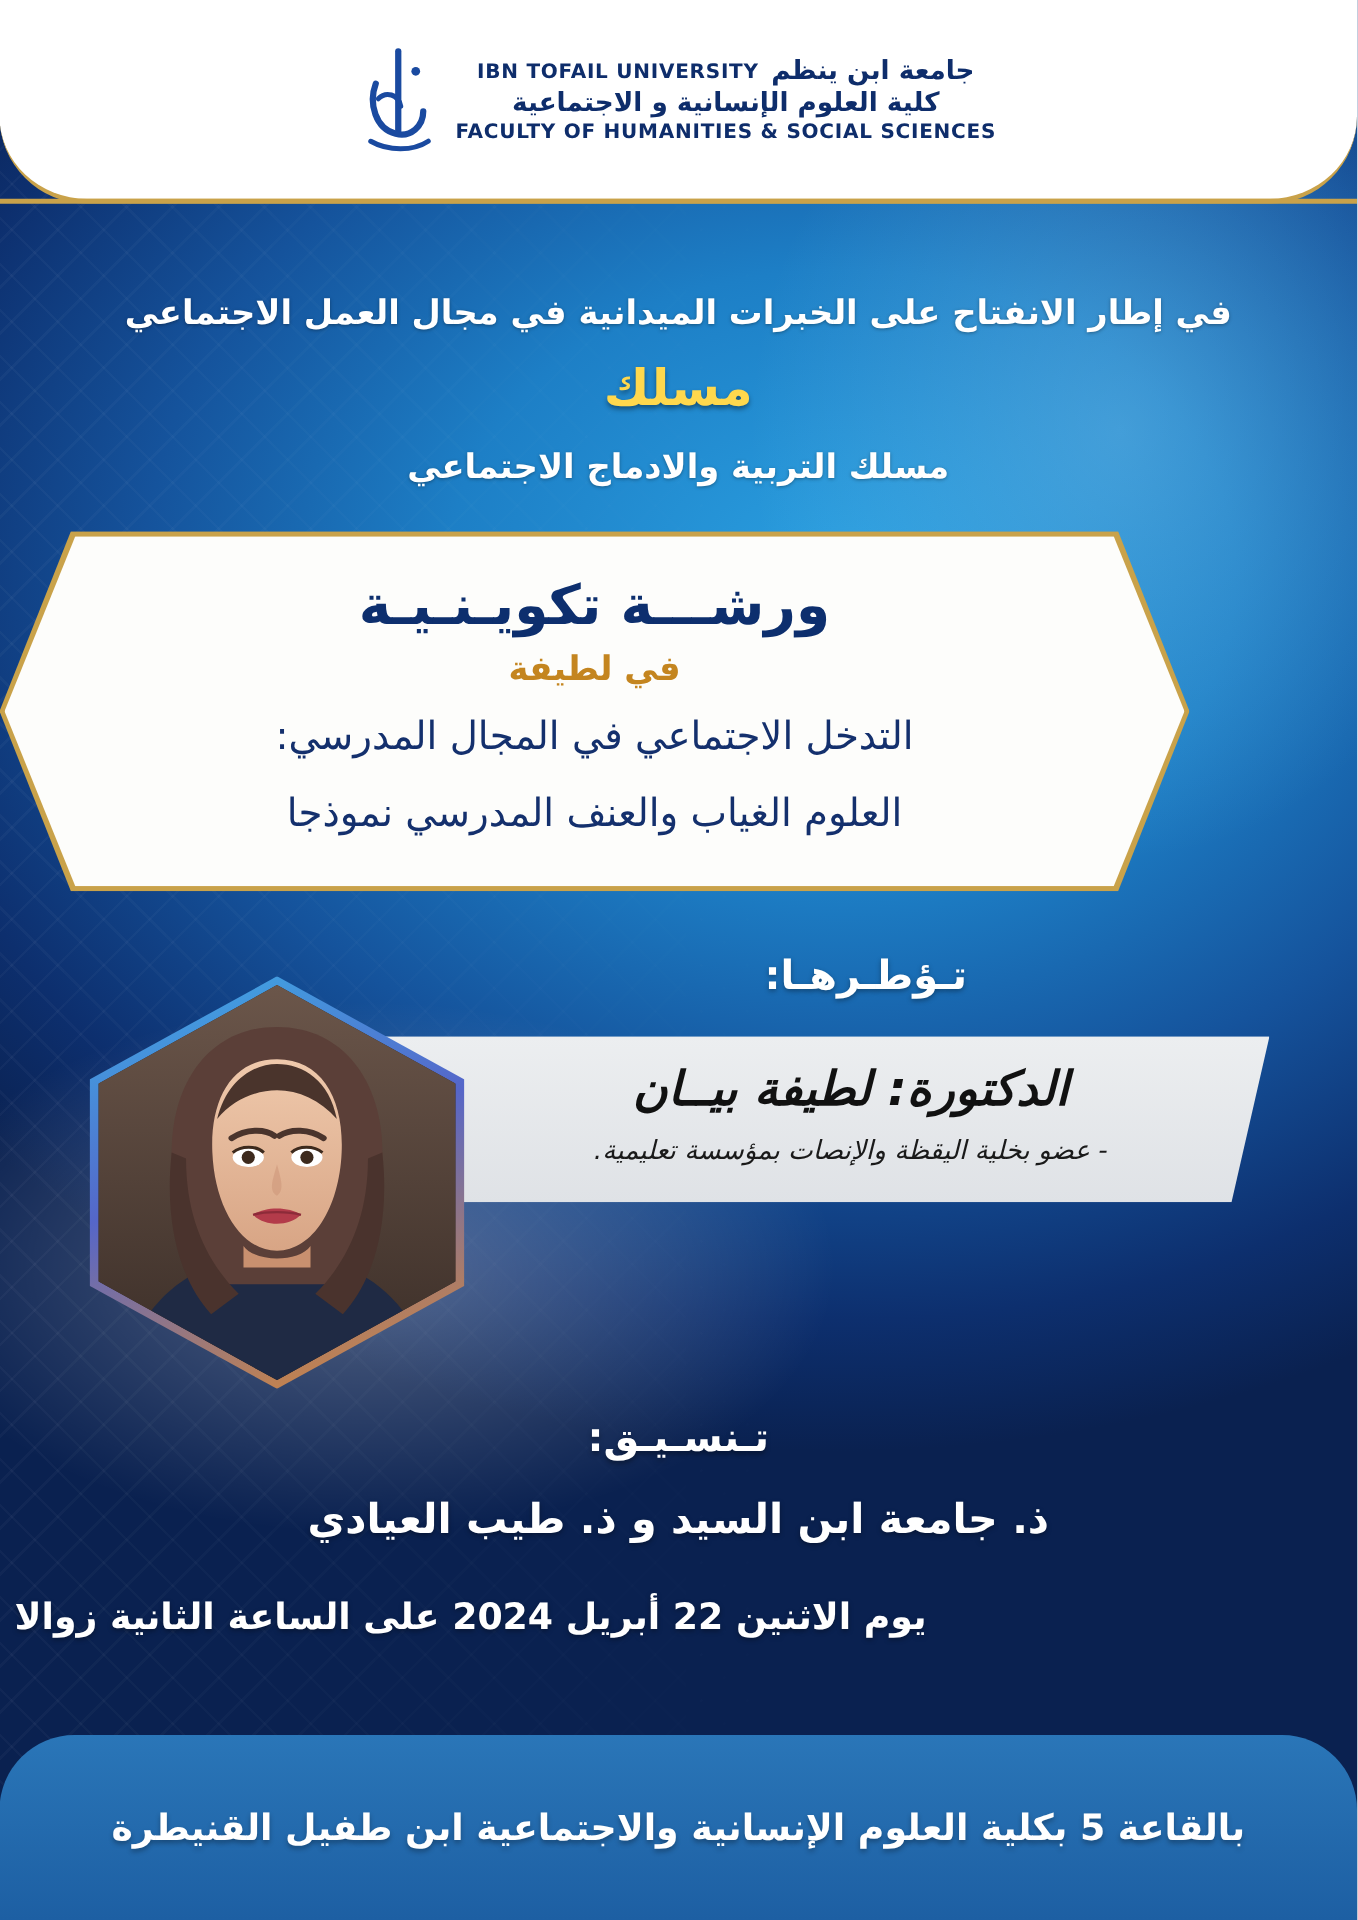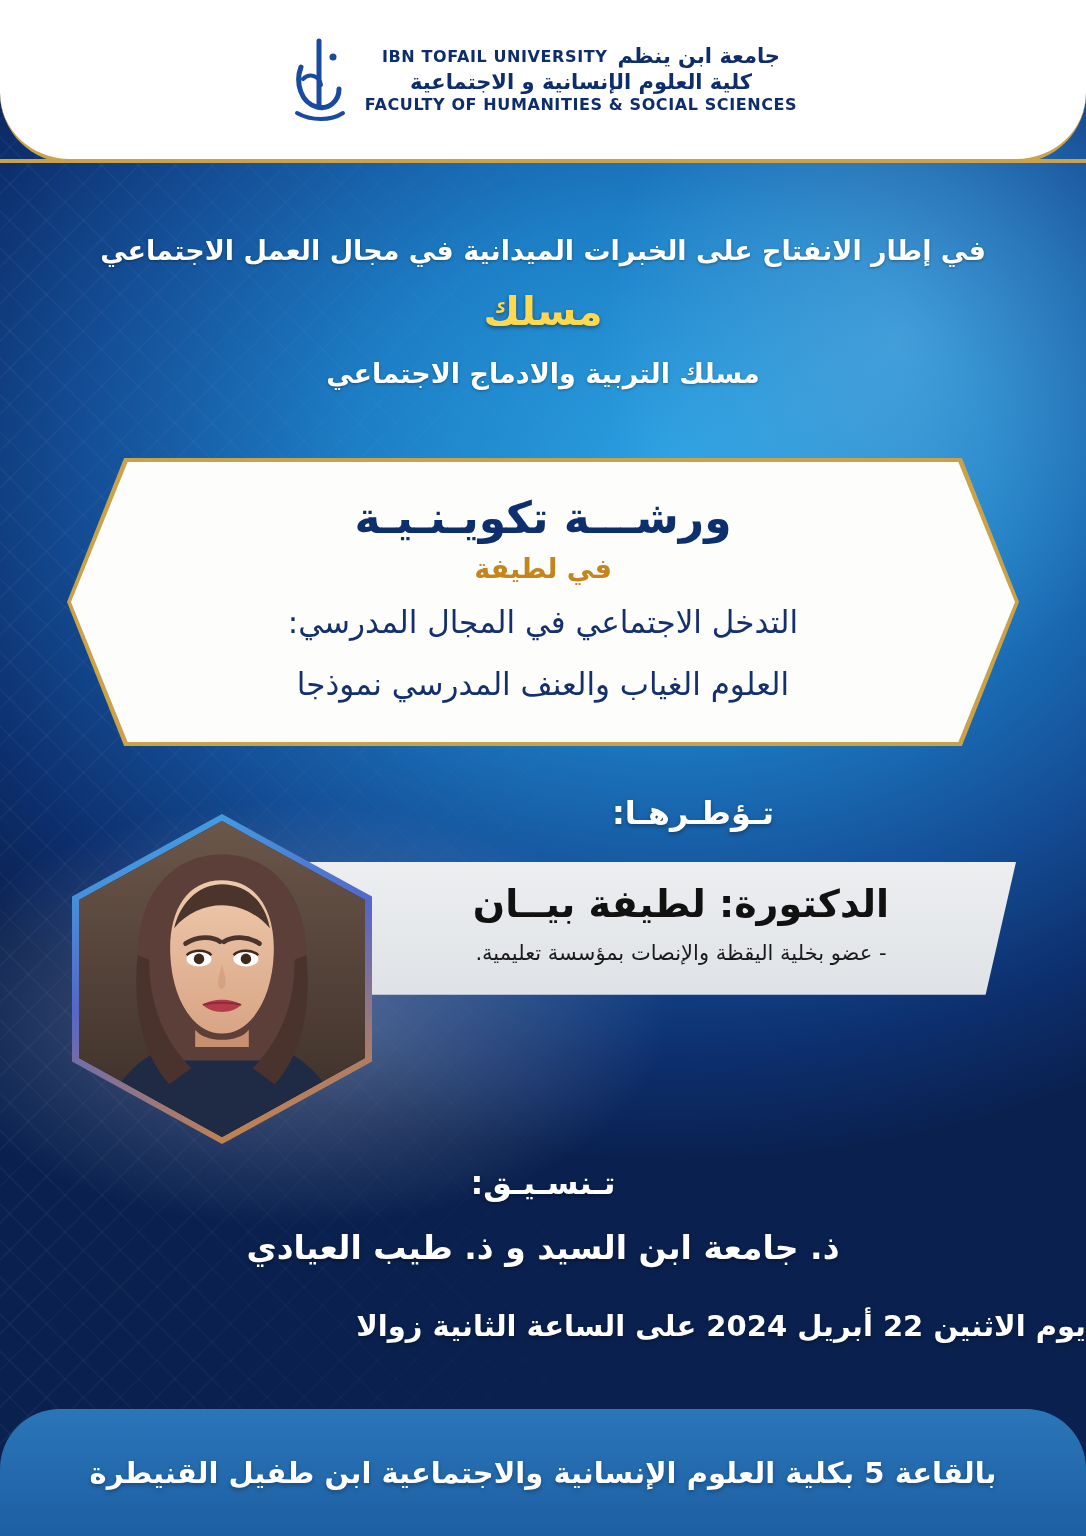--- a/index.html
+++ b/index.html
@@ -66,21 +66,21 @@
     margin-top:72px;
     text-align:center;
     color:#ffffff;
     position:relative; z-index:4;
   }
   .intro .l1 { font-size:27px; font-weight:bold; text-shadow:0 1px 3px rgba(0,0,0,.35); }
   .intro .l2 { font-size:40px; font-weight:bold; color:#ffd84d; margin-top:22px; text-shadow:0 2px 4px rgba(0,0,0,.4); }
   .intro .l3 { font-size:27px; font-weight:bold; margin-top:24px; text-shadow:0 1px 3px rgba(0,0,0,.35); }
 
   
-  .banner-wrap { margin-top:69px; display:flex; justify-content:center; position:relative; z-index:4;border-radius:28px; }
+  .banner-wrap { margin-top:36px; display:flex; justify-content:flex-end; position:relative; z-index:4;border-radius:28px; }
   .banner-hex-border{
     position:relative;
     background:#c9a24a;
     -webkit-clip-path:polygon(6% 0%, 94% 0%, 100% 50%, 94% 100%, 6% 100%, 0% 50%);
             clip-path:polygon(6% 0%, 94% 0%, 100% 50%, 94% 100%, 6% 100%, 0% 50%);
     padding:4px;
     width:952px;
   }
   .banner-inner{
     background:#fdfdfb;
@@ -99,20 +99,21 @@
     font-size:32px; font-weight:bold; color:#ffffff;
     letter-spacing:6px;
     text-shadow:0 2px 4px rgba(0,0,0,.35);
     position:relative; z-index:4;
     padding-left:300px;
   }
   .speaker-block {
     position:relative; z-index:4;
     margin-top:12px;
     height:300px;
+    font-style:italic;
   }
   .speaker-card {
     position:absolute; right:70px; top:18px;
     width:760px; padding:20px 70px 24px 160px;
     background:linear-gradient(180deg,#eceef0 0%, #dfe2e6 100%);
     -webkit-clip-path:polygon(0% 0%, 100% 0%, 96% 100%, 4% 100%);
             clip-path:polygon(0% 0%, 100% 0%, 96% 100%, 4% 100%);
     text-align:center;
     box-shadow:0 6px 18px rgba(0,0,0,.25);
   }
@@ -142,29 +143,29 @@
     margin-top:20px; text-align:center;
     font-size:32px; font-weight:bold; color:#ffffff; letter-spacing:6px;
     text-shadow:0 2px 4px rgba(0,0,0,.35); position:relative; z-index:4;
   }
   .coord-names {
     margin-top:26px; text-align:center;
     font-size:33px; font-weight:bold; color:#ffffff;
     text-shadow:0 2px 4px rgba(0,0,0,.35); position:relative; z-index:4;
   }
   .datetime {
-    margin-top:42px; text-align:right;
+    margin-top:42px; text-align:left;
     font-size:29px; font-weight:bold; color:#ffffff;
-    text-shadow:0 2px 4px rgba(0,0,0,.35); position:relative; z-index:4;
+    text-shadow:0 2px 4px rgba(0,0,0,.35); position:relative; z-index:4;padding-left:12px;
   }
 
   
   .footer {
     position:absolute; left:0; right:0; bottom:0;
-    height:127px;
+    height:148px;
     background:linear-gradient(180deg,#2a76b8 0%, #1d5fa3 100%);
     border-top-left-radius:60px;
     border-top-right-radius:60px;
     display:flex; align-items:center; justify-content:center;
     z-index:5;
   }
   .footer-text {
     color:#ffffff; font-size:29px; font-weight:bold; text-align:center;
     text-shadow:0 2px 4px rgba(0,0,0,.3);
   }

